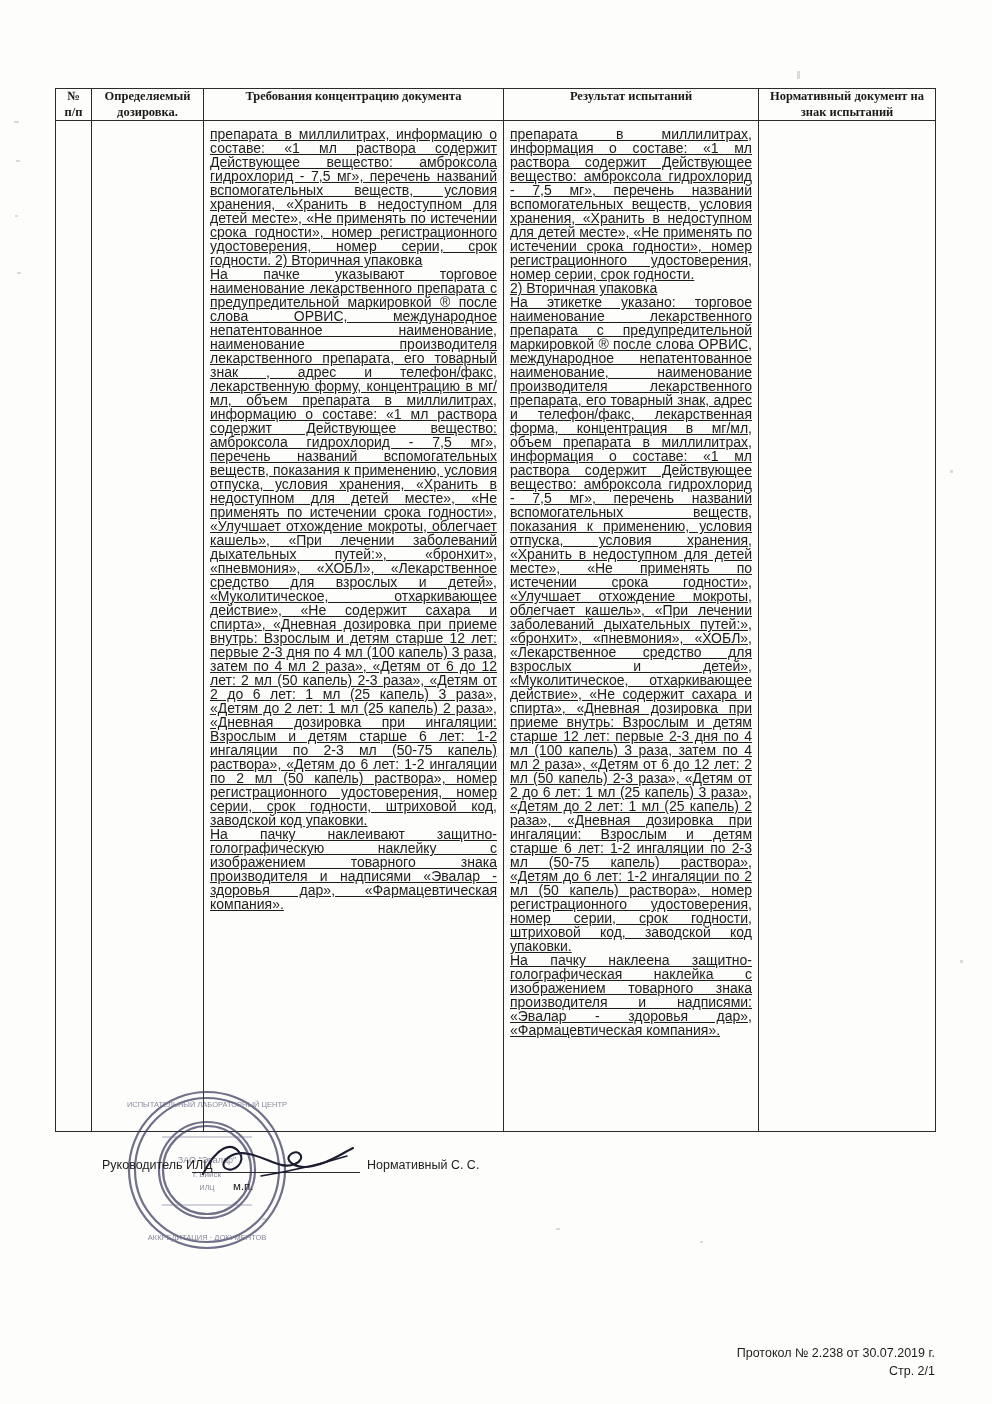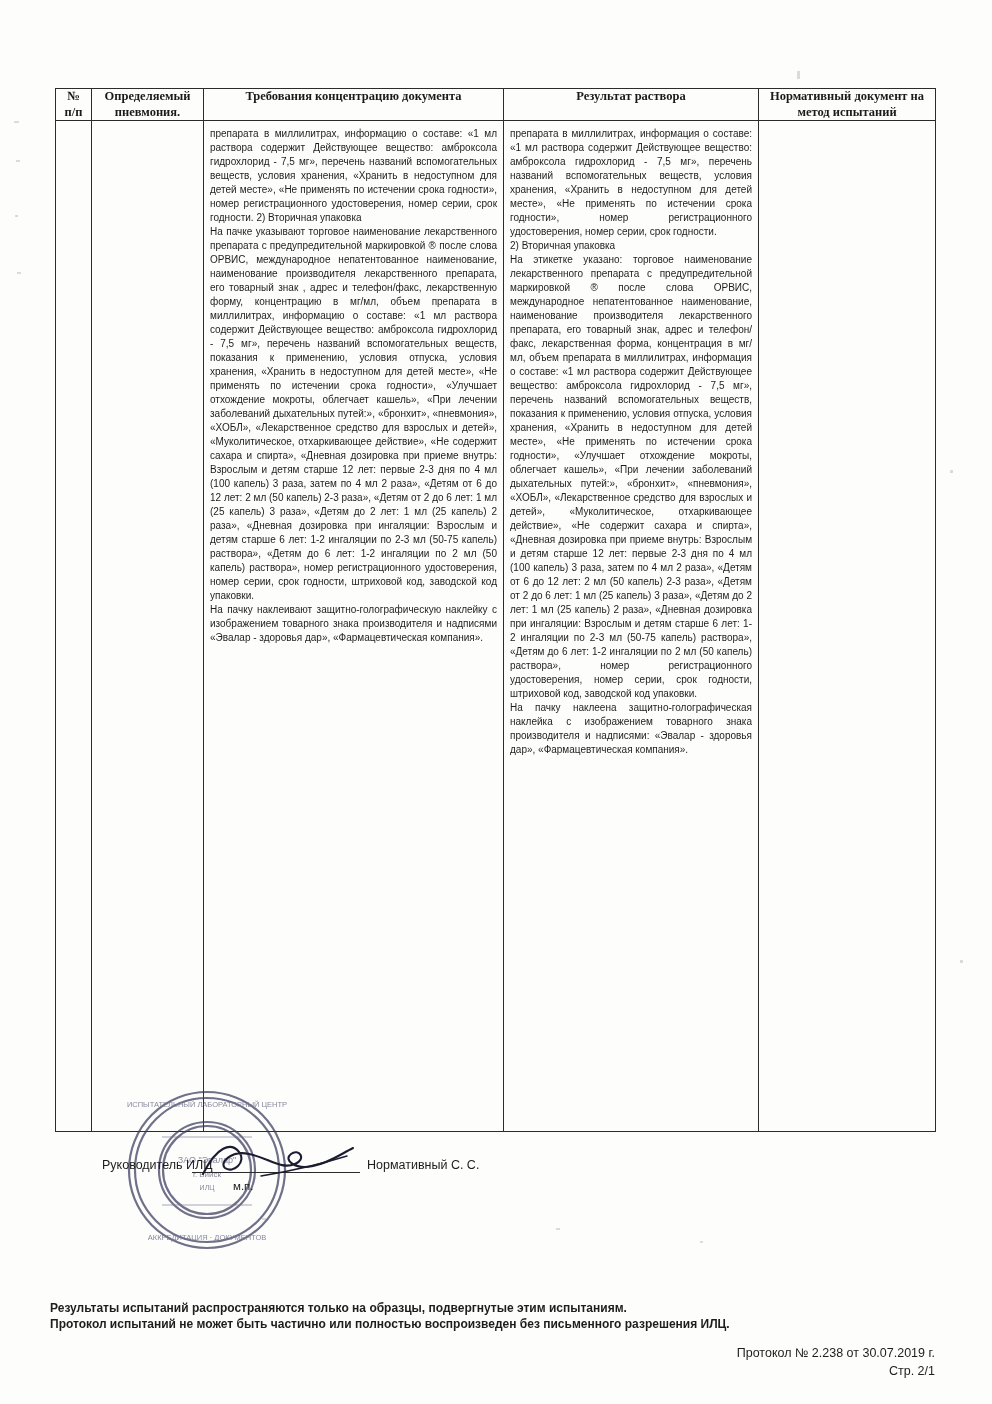--- a/index.html
+++ b/index.html
@@ -53,26 +53,27 @@
   .col-ind   { width: 112px; }
   .col-req   { width: 300px; }
   .col-res   { width: 255px; }
   .col-meth  { width: 177px; }
 
   tbody td {
     height: 1010px;
   }
   .cell-text {
     font-family: "Liberation Sans", sans-serif;
-    font-size: 10px;
+    font-size: 14px;
     line-height: 14.0px;
     text-align: justify;
     text-justify: inter-word;
     padding: 6px 6px 4px 6px;
     color: #1d1d1d;
+    text-decoration: underline;
     -webkit-font-smoothing: none;
   }
 
   
   .sig-row {
     position: absolute;
     left: 55px;
     top: 1158px;
     width: 880px;
     font-family: "Liberation Sans", sans-serif;
@@ -177,24 +178,24 @@
       <col class="col-num">
       <col class="col-ind">
       <col class="col-req">
       <col class="col-res">
       <col class="col-meth">
     </colgroup>
     <thead>
       <tr>
         <th style="white-space:pre-line;">№
 п/п</th>
-        <th>Определяемый пневмония.</th>
+        <th>Определяемый дозировка.</th>
         <th>Требования концентрацию документа</th>
-        <th>Результат раствора</th>
-        <th>Нормативный документ на метод испытаний</th>
+        <th>Результат испытаний</th>
+        <th>Нормативный документ на знак испытаний</th>
       </tr>
     </thead>
     <tbody>
       <tr>
         <td>
           <div class="cell-text"></div>
         </td>
         <td>
           <div class="cell-text"></div>
         </td>
@@ -240,23 +241,19 @@
     <span class="sig-label">Руководитель ИЛЦ</span>
     <span class="sig-underline"></span>
     <svg class="signature" viewBox="0 0 180 46" xmlns="http://www.w3.org/2000/svg">
       <path d="M8 38 C 22 10, 36 6, 44 16 C 52 26, 38 38, 30 32 C 24 27, 36 14, 54 18 C 74 22, 86 34, 100 28 C 112 23, 104 12, 96 18 C 88 24, 100 34, 118 30 C 134 27, 146 18, 158 12" fill="none" stroke="#1c1c30" stroke-width="2.1" stroke-linecap="round"></path>
       <path d="M66 40 C 90 36, 120 30, 152 20" fill="none" stroke="#1c1c30" stroke-width="1.5" stroke-linecap="round"></path>
     </svg>
     <span class="sig-name">Нормативный С. С.</span>
     <span class="mp">м.п.</span>
   </div>
 
-  <div class="footer-notes">
-    <div>Результаты испытаний распространяются только на образцы, подвергнутые этим испытаниям.</div>
-    <div>Протокол испытаний не может быть частично или полностью воспроизведен без письменного разрешения ИЛЦ.</div>
-  </div>
 
   <div class="protocol-block">
     <div>Протокол № 2.238 от 30.07.2019 г.</div>
     <div class="page-no">Стр. 2/1</div>
   </div>
 
 </div>
 
 </body></html>

